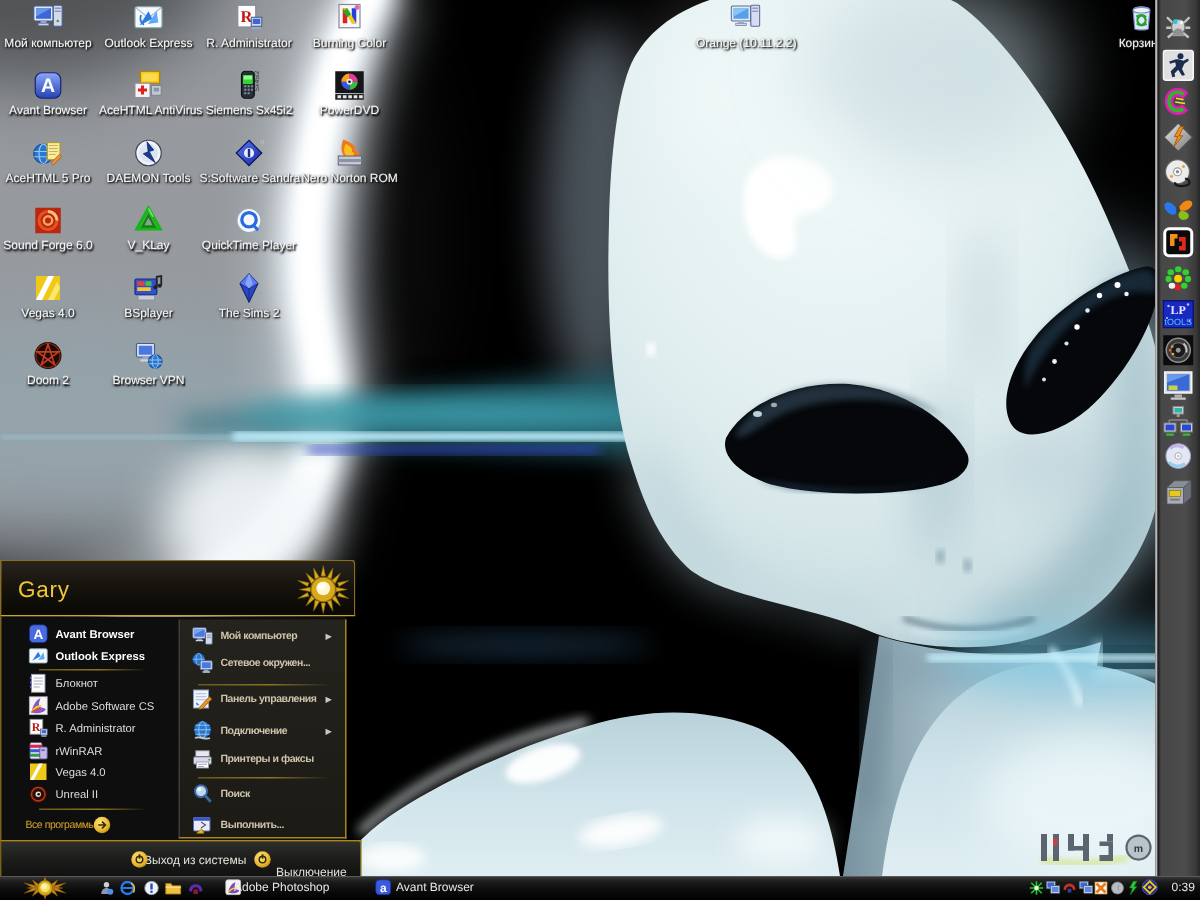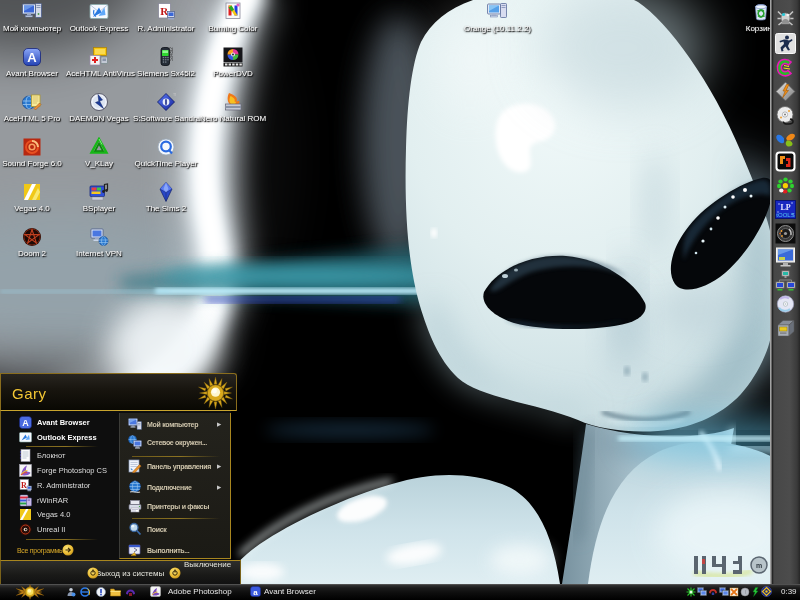--- a/index.html
+++ b/index.html
@@ -291,21 +291,21 @@
       <path d="M12,16.5 L17.5,11 L19,12.5 L13.5,18 Z" fill="#f09038" stroke="#905818" stroke-width="0.5"></path>
     </svg>
     <div class="lb">AceHTML 5 Pro</div>
   </div>
 <div class="di" style="left:66px;top:92px">
     <svg width="20" height="20" viewBox="0 0 20 20">
       <circle cx="10" cy="10" r="8.5" fill="#eef2fa" stroke="#445" stroke-width="0.8"></circle>
       <circle cx="10" cy="10" r="6.2" fill="#dce4f2"></circle>
       <path d="M9,2.5 L13.5,8 L10.5,9 L14.5,16.5 L6.5,10.5 L9.8,9.2 Z" fill="#1a3a9a" stroke="#0c2060" stroke-width="0.5"></path>
     </svg>
-    <div class="lb">DAEMON Vegas</div>
+    <div class="lb">DAEMON Tools</div>
   </div>
 <div class="di" style="left:133px;top:92px">
     <svg width="20" height="20" viewBox="0 0 20 20">
       <defs>
         <linearGradient id="sdg" x1="0" y1="0" x2="1" y2="1">
           <stop offset="0" stop-color="#5a7af8"></stop>
           <stop offset="1" stop-color="#16249a"></stop>
         </linearGradient>
       </defs>
       <polygon points="10,1.5 18.5,10 10,18.5 1.5,10" fill="url(#sdg)" stroke="#0a1560" stroke-width="0.8"></polygon>
@@ -315,21 +315,21 @@
     </svg>
     <div class="lb">S:Software Sandra</div>
   </div>
 <div class="di" style="left:200px;top:92px">
     <svg width="20" height="20" viewBox="0 0 20 20">
       <path d="M6,1 C11,3 15.5,5.5 13.5,9.5 C17.5,7.5 17,11 15,12.5 L7,12.5 C3.5,9 4.5,4 6,1 Z" fill="#f07818"></path>
       <path d="M7.5,4 C10.5,5.5 12.5,7 11.5,9.5 C13,9 13.5,11 12,12 L8,12 C5.5,9.5 6.5,6 7.5,4 Z" fill="#f8c020"></path>
       <rect x="2.5" y="12" width="15.5" height="6" fill="#c4c8d4" stroke="#667" stroke-width="0.7"></rect>
       <rect x="2.5" y="14" width="15.5" height="2" fill="#8a92a4"></rect>
     </svg>
-    <div class="lb">Nero Natural ROM</div>
+    <div class="lb">Nero Norton ROM</div>
   </div>
 <div class="di" style="left:-1px;top:137px">
     <svg width="20" height="20" viewBox="0 0 20 20">
       <rect x="1.5" y="1.5" width="17" height="17" fill="#b82810"></rect>
       <circle cx="10" cy="10" r="6" fill="none" stroke="#e85020" stroke-width="2"></circle>
       <circle cx="10" cy="10" r="2.8" fill="none" stroke="#f8a060" stroke-width="1.6"></circle>
       <path d="M10,4 A6,6 0 0 1 16,10" stroke="#f8c080" stroke-width="2" fill="none"></path>
     </svg>
     <div class="lb">Sound Forge 6.0</div>
   </div>
@@ -390,21 +390,21 @@
 <div class="di" style="left:66px;top:227px">
     <svg width="20" height="20" viewBox="0 0 20 20">
       <rect x="2" y="2" width="12" height="9" rx="0.8" fill="#dce6f4" stroke="#4a5c8a" stroke-width="0.8"></rect>
       <rect x="3.5" y="3.5" width="9" height="6" fill="#4a77e0"></rect>
       <rect x="6" y="11" width="4" height="1.5" fill="#9aa8c8"></rect>
       <rect x="4.5" y="12.5" width="7" height="1.5" fill="#c8d4e8"></rect>
       <circle cx="14.5" cy="14" r="4.5" fill="#2878d0" stroke="#174a90" stroke-width="0.7"></circle>
       <ellipse cx="14.5" cy="14" rx="2" ry="4.5" fill="none" stroke="#9cc8f0" stroke-width="0.6"></ellipse>
       <path d="M10,13 L19,13 M10,15.5 L19,15.5" stroke="#9cc8f0" stroke-width="0.6"></path>
     </svg>
-    <div class="lb">Internet VPN</div>
+    <div class="lb">Browser VPN</div>
   </div>
 <div class="di" style="left:464px;top:2px">
     <svg width="20" height="20" viewBox="0 0 20 20">
       <rect x="0.5" y="2" width="13" height="10" rx="1" fill="#e0e8f6" stroke="#5a6c9a" stroke-width="0.8"></rect>
       <rect x="2" y="3.5" width="10" height="7" fill="#55a0e8"></rect>
       <path d="M2,3.5 L12,3.5 L2,9 Z" fill="#88c4f4"></path>
       <rect x="5" y="12" width="4" height="1.5" fill="#a8b4d0"></rect>
       <rect x="3.5" y="13.5" width="7" height="1.5" fill="#d0daec" stroke="#6a7ca8" stroke-width="0.5"></rect>
       <rect x="13.5" y="1.5" width="6" height="14" rx="0.8" fill="#d8dcf0" stroke="#5a6c9a" stroke-width="0.8"></rect>
       <rect x="14.5" y="3" width="4" height="1" fill="#909cc0"></rect>
@@ -595,21 +595,21 @@
       </svg>
       <span class="mtl">Блокнот</span>
     </div>
 <div class="mrow" style="left:19px;top:90px">
       <svg width="13" height="13" viewBox="0 0 13 13">
         <rect x="0.5" y="0.5" width="12" height="12" fill="#f4f4f4" stroke="#aab" stroke-width="0.5"></rect>
         <path d="M2,11 C3,6 5,2.5 8,1.5 C7,4 6.5,6 7.5,7 C9,8.5 11,7.5 11.5,9 C10,11.5 5,12 2,11 Z" fill="#8858c8"></path>
         <path d="M2,11 C4,8 6,6.5 8.5,6.5" stroke="#f8d030" stroke-width="1.2" fill="none"></path>
         <path d="M2,11 C3.5,9.5 5.5,8.5 8,8.5" stroke="#e84838" stroke-width="1" fill="none"></path>
       </svg>
-      <span class="mtl">Forge Photoshop CS</span>
+      <span class="mtl">Adobe Software CS</span>
     </div>
 <div class="mrow" style="left:19px;top:105px">
       <svg width="13" height="13" viewBox="0 0 13 13">
         <rect x="1" y="0.5" width="8.5" height="10" fill="#fff" stroke="#889" stroke-width="0.6"></rect>
         <text x="5" y="8.5" font-size="8" font-weight="bold" fill="#c01818" text-anchor="middle" font-family="Liberation Serif,serif">R</text>
         <rect x="8" y="7" width="4.5" height="4" fill="#d4daea" stroke="#4a5c8a" stroke-width="0.5"></rect>
         <rect x="8.8" y="7.8" width="2.9" height="2" fill="#3a67d8"></rect>
         <rect x="8.5" y="11.2" width="3.5" height="1" fill="#9aa8c8"></rect>
       </svg>
       <span class="mtl">R. Administrator</span>
@@ -725,21 +725,21 @@
 <div class="mrow" style="left:128px;top:170px;z-index:3">
       <svg width="14" height="14" viewBox="0 0 14 14">
         <rect x="1" y="2" width="11" height="9" rx="0.8" fill="#e8ecf4" stroke="#66a" stroke-width="0.7"></rect>
         <rect x="1" y="2" width="11" height="2.2" fill="#3858c8"></rect>
         <path d="M3,12.5 L8,12.5 L6.5,9.5 Z" fill="#e8b828" stroke="#a87808" stroke-width="0.5"></path>
         <path d="M6,5 L9,7 L6,9" fill="none" stroke="#557" stroke-width="0.8"></path>
       </svg>
       <span class="mtr">Выполнить...</span>
     </div>
 <div class="ab" style="left:96px;top:196px;z-index:6;font-size:8px;color:#e4e4dc">Выход из системы</div>
-<div class="ab" style="left:184px;top:187px;z-index:6;font-size:8px;color:#e4e4dc">Выключение</div>
+<div class="ab" style="left:184px;top:204px;z-index:6;font-size:8px;color:#e4e4dc">Выключение</div>
 <svg class="ab" style="left:87px;top:194px;z-index:6" width="12" height="12" viewBox="0 0 12 12">
       <circle cx="6" cy="6" r="5.5" fill="url(#gb1)"></circle>
       <circle cx="6" cy="6" r="2.2" fill="none" stroke="#3a2a08" stroke-width="1"></circle>
       <rect x="5.4" y="2.5" width="1.2" height="3" fill="#3a2a08"></rect>
     </svg>
 <svg class="ab" style="left:169px;top:194px;z-index:6" width="12" height="12" viewBox="0 0 12 12">
       <circle cx="6" cy="6" r="5.5" fill="url(#gb1)"></circle>
       <circle cx="6" cy="6" r="2.2" fill="none" stroke="#3a2a08" stroke-width="1"></circle>
       <rect x="5.4" y="2.5" width="1.2" height="3" fill="#3a2a08"></rect>
     </svg>
@@ -785,21 +785,21 @@
     </svg>
 <svg style="position:absolute;left:125px;top:3px" width="11" height="10" viewBox="0 0 11 10">
       <path d="M1,7 C1,4 3,2.5 5.5,2.5 C8,2.5 10,4 10,7 L8,7.5 C8,5.5 7,4.5 5.5,4.5 C4,4.5 3,5.5 3,7.5 Z" fill="#5a2ab0"></path>
       <rect x="4" y="6" width="3" height="3" fill="#8a1a2a"></rect>
     </svg>
 <svg style="position:absolute;left:150px;top:2px" width="11" height="11" viewBox="0 0 11 11">
       <rect x="0.5" y="0.5" width="10" height="10" rx="1.5" fill="#f4f4f4" stroke="#bbb" stroke-width="0.5"></rect>
       <path d="M2,9 C3,5.5 4.5,3 7,2 C6.5,4 6,5.5 7,6.5 C8.2,7.5 9.5,7 9.5,8 C8.5,9.5 4.5,10 2,9 Z" fill="#7a4ab8"></path>
       <path d="M2,9 C3.5,7 5.5,6 7.5,6" stroke="#f8d030" stroke-width="0.9" fill="none"></path>
     </svg>
-<div class="tbt" style="left:168px">Adobe Photoshop</div>
+<div class="tbt" style="left:156px">Adobe Photoshop</div>
 <svg style="position:absolute;left:250px;top:2px" width="11" height="11" viewBox="0 0 11 11">
       <rect x="0.5" y="0.5" width="10" height="10" rx="2.5" fill="#3a5ae0" stroke="#1a2a90" stroke-width="0.5"></rect>
       <text x="5.5" y="8.5" font-size="8" font-weight="bold" fill="#fff" text-anchor="middle" font-family="Liberation Sans,sans-serif">a</text>
     </svg>
 <div class="tbt" style="left:264px">Avant Browser</div>
 <svg style="position:absolute;left:686px;top:3px" width="10" height="10" viewBox="0 0 10 10">
       <g stroke="#28c828" stroke-width="1.1">
         <path d="M5,0.5 L5,9.5 M0.5,5 L9.5,5 M1.5,1.5 L8.5,8.5 M8.5,1.5 L1.5,8.5"></path>
       </g>
       <circle cx="5" cy="5" r="1.5" fill="#e8f8e8"></circle>

